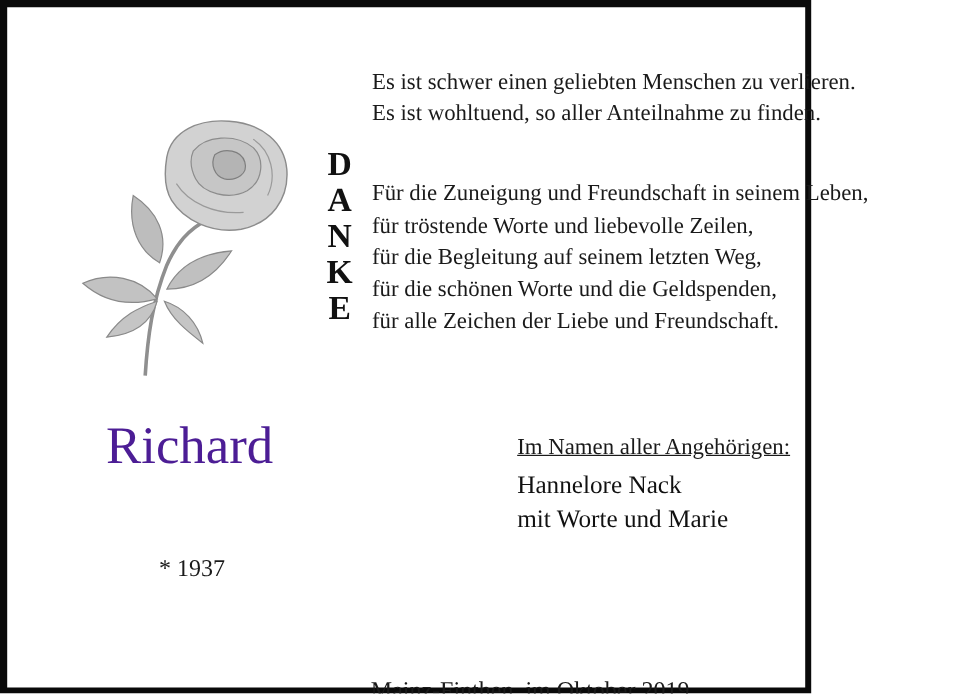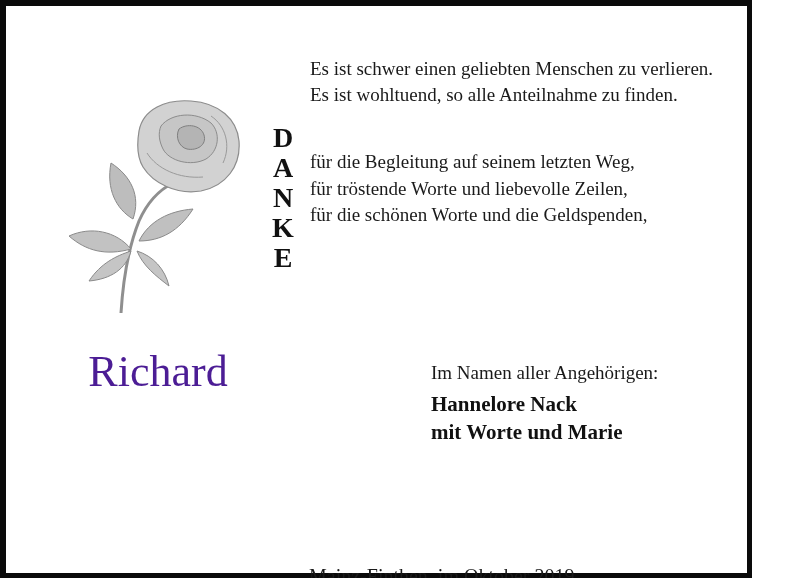--- a/index.html
+++ b/index.html
@@ -1,39 +1,39 @@
 <!DOCTYPE html>
 <html><head>
 <meta charset="utf-8">
 <style>
   html, body { margin: 0; padding: 0; background: #ffffff; }
   body { width: 800px; height: 578px; position: relative; overflow: hidden; }
   .frame {
     position: absolute; left: 0; top: 0;
-    width: 752px; height: 578px; box-sizing: border-box;
+    width: 676px; height: 578px; box-sizing: border-box;
     border-left: 6px solid #0a0a0a;
     border-top: 6px solid #0a0a0a;
     border-right: 5px solid #0a0a0a;
     border-bottom: 5px solid #0a0a0a;
     background: #ffffff;
   }
   .serif { font-family: "Liberation Serif", "DejaVu Serif", serif; color: #1a1a1a; }
   .abs { position: absolute; white-space: nowrap; }
 
   .intro { left: 304px; top: 50px; font-size: 19px; line-height: 26px; }
   .verses { left: 304px; top: 143px; font-size: 19px; line-height: 26.5px; }
   .danke { left: 262px; top: 117px; width: 30px; text-align: center; }
   .danke-letter {
     display: block; font-weight: bold; font-size: 28px; line-height: 30px;
     color: #111;
   }
   .name { left: 42px; top: 343px; width: 220px; text-align: center; font-size: 44px; line-height: 46px; color: #4c1d95; }
   .dates { left: 44px; top: 455px; width: 220px; text-align: center; font-size: 20px; line-height: 27px; }
-  .signoff-label { left: 425px; top: 354px; font-size: 19px; line-height: 26px; }
-  .signers { left: 425px; top: 384px; font-size: 21px; line-height: 28px; font-weight: bold; color: #111; }
+  .signoff-label { left: 425px; top: 354px; font-size: 19px; line-height: 26px; text-decoration: underline; }
+  .signers { left: 425px; top: 384px; font-size: 21px; line-height: 28px; font-weight: normal; color: #111; }
   .place { left: 303px; top: 536px; font-size: 20px; line-height: 24px; margin-top: 22px; }
 
   .rose { position: absolute; left: 55px; top: 85px; width: 180px; height: 225px; }
 </style>
 </head>
 <body>
 
 <div class="frame">
 
   <svg class="rose" viewBox="0 0 180 225" xmlns="http://www.w3.org/2000/svg">
@@ -48,42 +48,45 @@
 
     <path d="M78 40 C82 18 105 8 130 10 C158 12 176 28 178 50 C180 75 165 95 140 100 C115 104 92 92 82 76 C76 66 76 52 78 40 Z" fill="#d2d2d2" stroke="#8c8c8c" stroke-width="1.2"></path>
     <path d="M100 35 C110 22 135 20 150 32 C160 42 158 60 145 68 C130 76 108 70 102 58 C98 50 97 42 100 35 Z" fill="#c6c6c6" stroke="#8c8c8c" stroke-width="1"></path>
     <path d="M118 38 C126 32 140 34 143 44 C146 54 136 60 126 58 C118 56 114 46 118 38 Z" fill="#b4b4b4" stroke="#7f7f7f" stroke-width="1"></path>
     <path d="M86 62 C96 78 118 88 142 86" stroke="#9a9a9a" stroke-width="1" fill="none"></path>
     <path d="M150 25 C165 35 170 55 162 72" stroke="#9a9a9a" stroke-width="1" fill="none"></path>
   </svg>
 
   <div class="abs serif intro">
     <div>Es ist schwer einen geliebten Menschen zu verlieren.</div>
-    <div>Es ist wohltuend, so alle Anteilnahme zu finden.</div>
+    <div>Es ist wohltuend, so aller Anteilnahme zu finden.</div>
   </div>
 
   <div class="abs serif danke">
     <span class="danke-letter">D</span>
     <span class="danke-letter">A</span>
     <span class="danke-letter">N</span>
     <span class="danke-letter">K</span>
     <span class="danke-letter">E</span>
   </div>
 
   <div class="abs serif verses">
+    <div>Für die Zuneigung und Freundschaft in seinem Leben,</div>
+    <div>für tröstende Worte und liebevolle Zeilen,</div>
     <div>für die Begleitung auf seinem letzten Weg,</div>
-    <div>für tröstende Worte und liebevolle Zeilen,</div>
     <div>für die schönen Worte und die Geldspenden,</div>
+    <div>für alle Zeichen der Liebe und Freundschaft.</div>
   </div>
 
   <div class="abs serif name">
     <div>Richard</div>
   </div>
 
   <div class="abs serif dates">
+    <div>* 1937</div>
   </div>
 
   <div class="abs serif signoff-label">Im Namen aller Angehörigen:</div>
 
   <div class="abs serif signers">
     <div>Hannelore Nack</div>
     <div>mit Worte und Marie</div>
   </div>
 
   <div class="abs serif place">Mainz-Finthen, im Oktober 2019</div>

